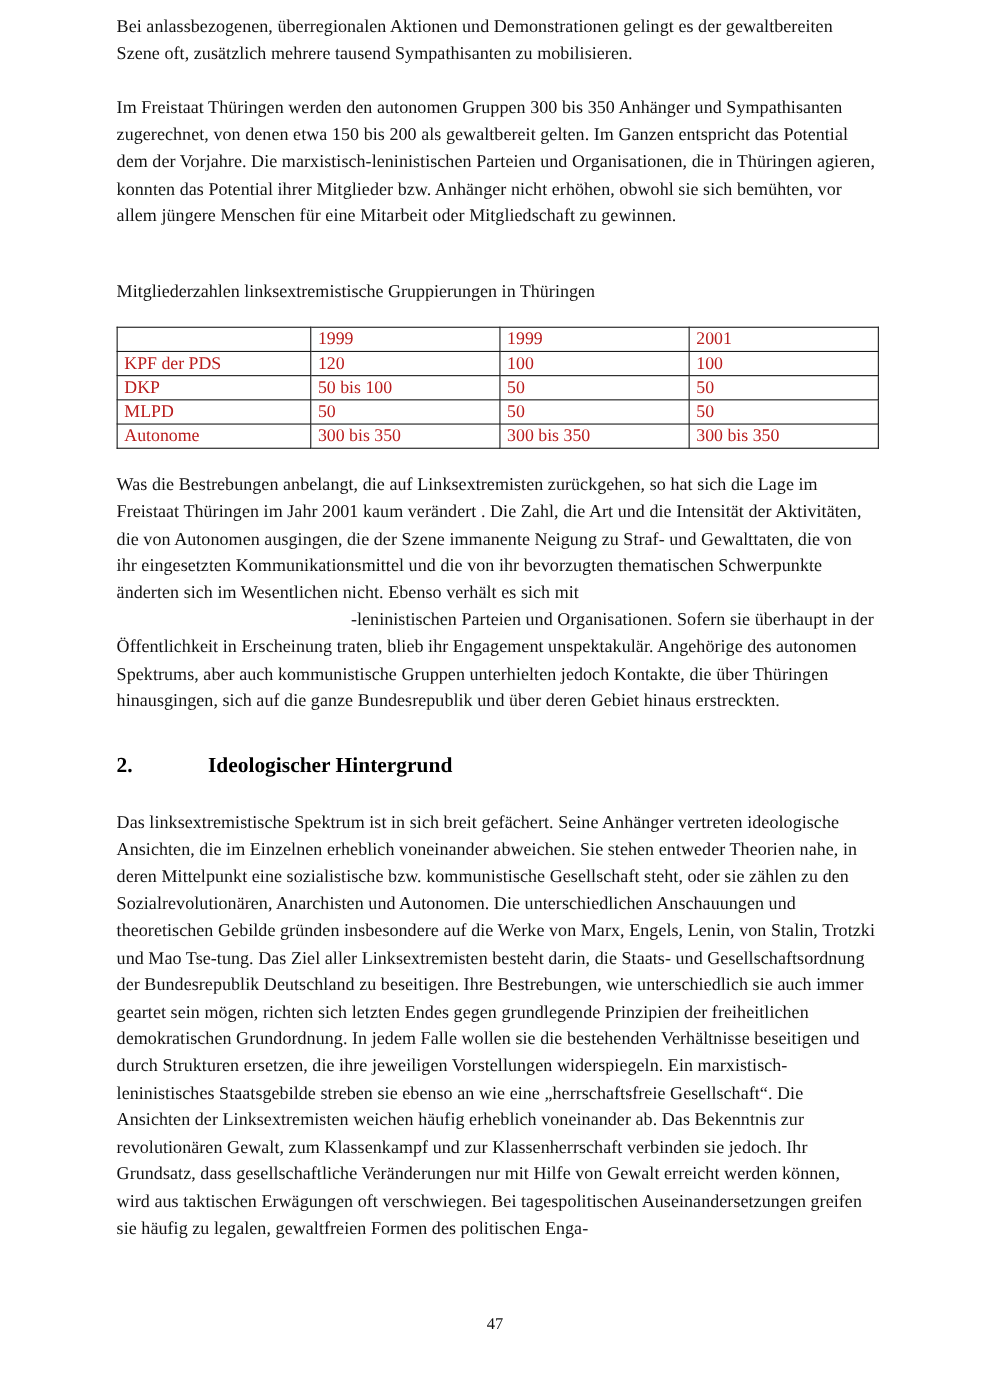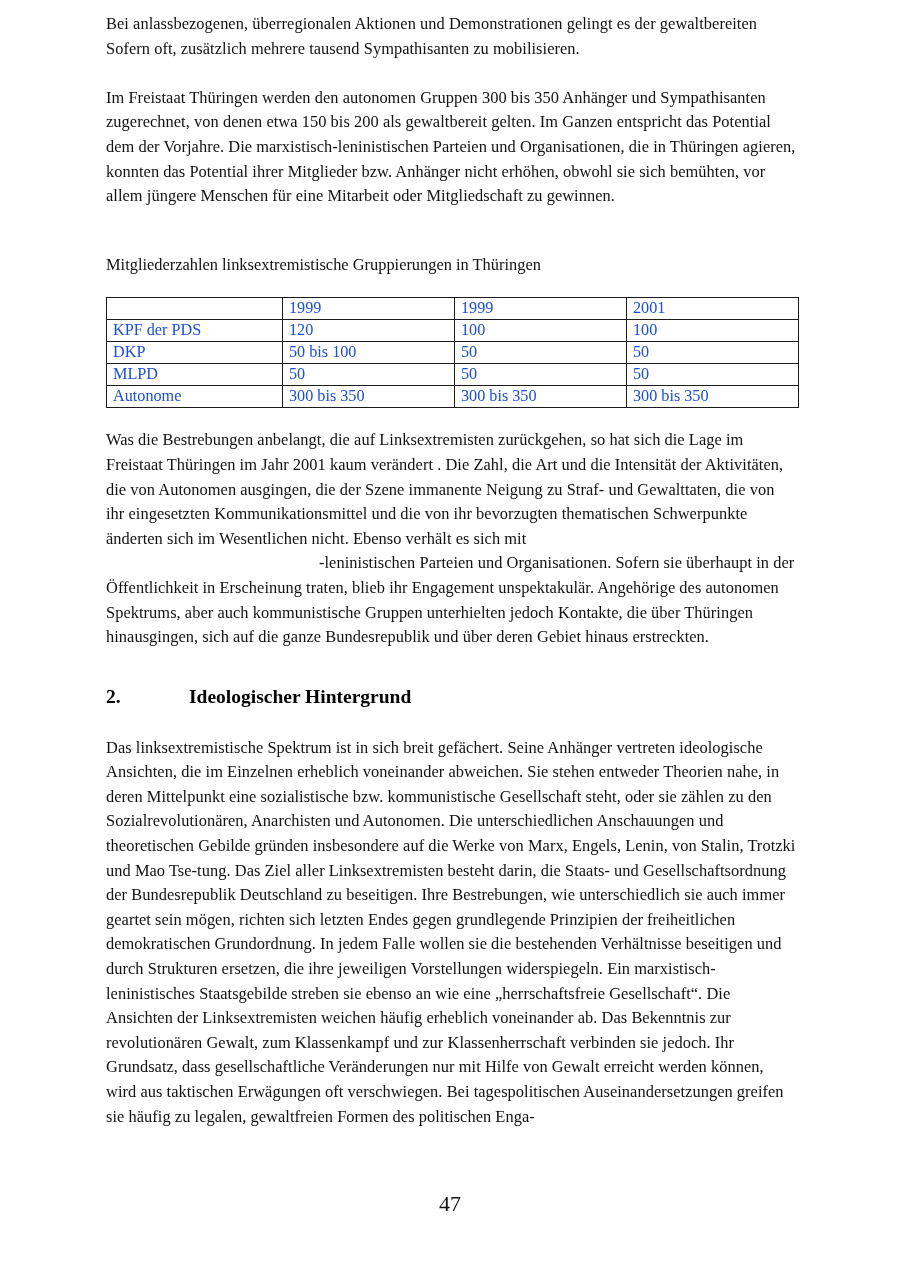--- a/index.html
+++ b/index.html
@@ -58,21 +58,21 @@
     line-height: 24.6px;
     color: #111111;
   }
 
   
   table.data-table {
     border-collapse: collapse;
     width: 692px;
     table-layout: fixed;
     font-size: 16.2px;
-    color: #1d4ed8;
+    color: #b91c1c;
   }
   table.data-table td,
   table.data-table th {
     border: 1.3px solid #1a1a1a;
     padding: 0 0 0 6px;
     height: 21px;
     line-height: 21px;
     vertical-align: middle;
     font-weight: normal;
     text-align: left;
@@ -113,34 +113,34 @@
     width: 213px;
   }
 
   
   .page-number {
     position: absolute;
     left: 0;
     right: 0;
     top: 1194px;
     text-align: center;
-    font-size: 22px;
+    font-size: 15px;
     line-height: 20px;
     color: #111111;
   }
 </style>
 </head>
 <body>
 
 <div class="page">
   <div class="content">
 
     <div class="spacer-12"></div>
 
-    <p class="body-text">Bei anlassbezogenen, überregionalen Aktionen und Demonstrationen gelingt es der gewaltbereiten Sofern oft, zusätzlich mehrere tausend Sympathisanten zu mobilisieren.</p>
+    <p class="body-text">Bei anlassbezogenen, überregionalen Aktionen und Demonstrationen gelingt es der gewaltbereiten Szene oft, zusätzlich mehrere tausend Sympathisanten zu mobilisieren.</p>
 
     <div class="para-gap"></div>
 
     <p class="body-text">Im Freistaat Thüringen werden den autonomen Gruppen 300 bis 350 Anhänger und Sympathisanten zugerechnet, von denen etwa 150 bis 200 als gewaltbereit gelten. Im Ganzen entspricht das Potential dem der Vorjahre. Die marxistisch-leninistischen Parteien und Organisationen, die in Thüringen agieren, konnten das Potential ihrer Mitglieder bzw. Anhänger nicht erhöhen, obwohl sie sich bemühten, vor allem jüngere Menschen für eine Mitarbeit oder Mitgliedschaft zu gewinnen.</p>
 
     <div class="spacer-44"></div>
 
     <p class="caption">Mitgliederzahlen linksextremistische Gruppierungen in Thüringen</p>
 
     <div class="spacer-20"></div>

